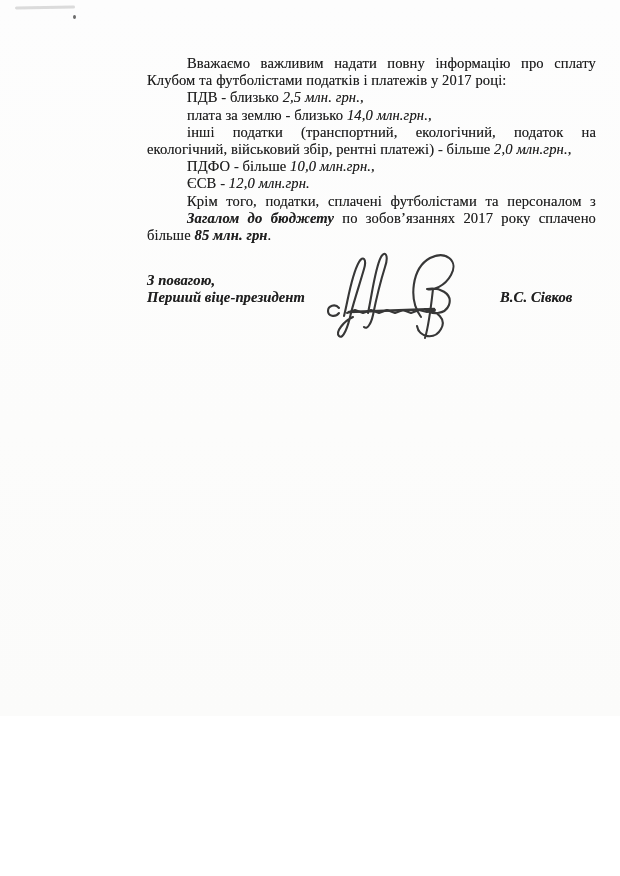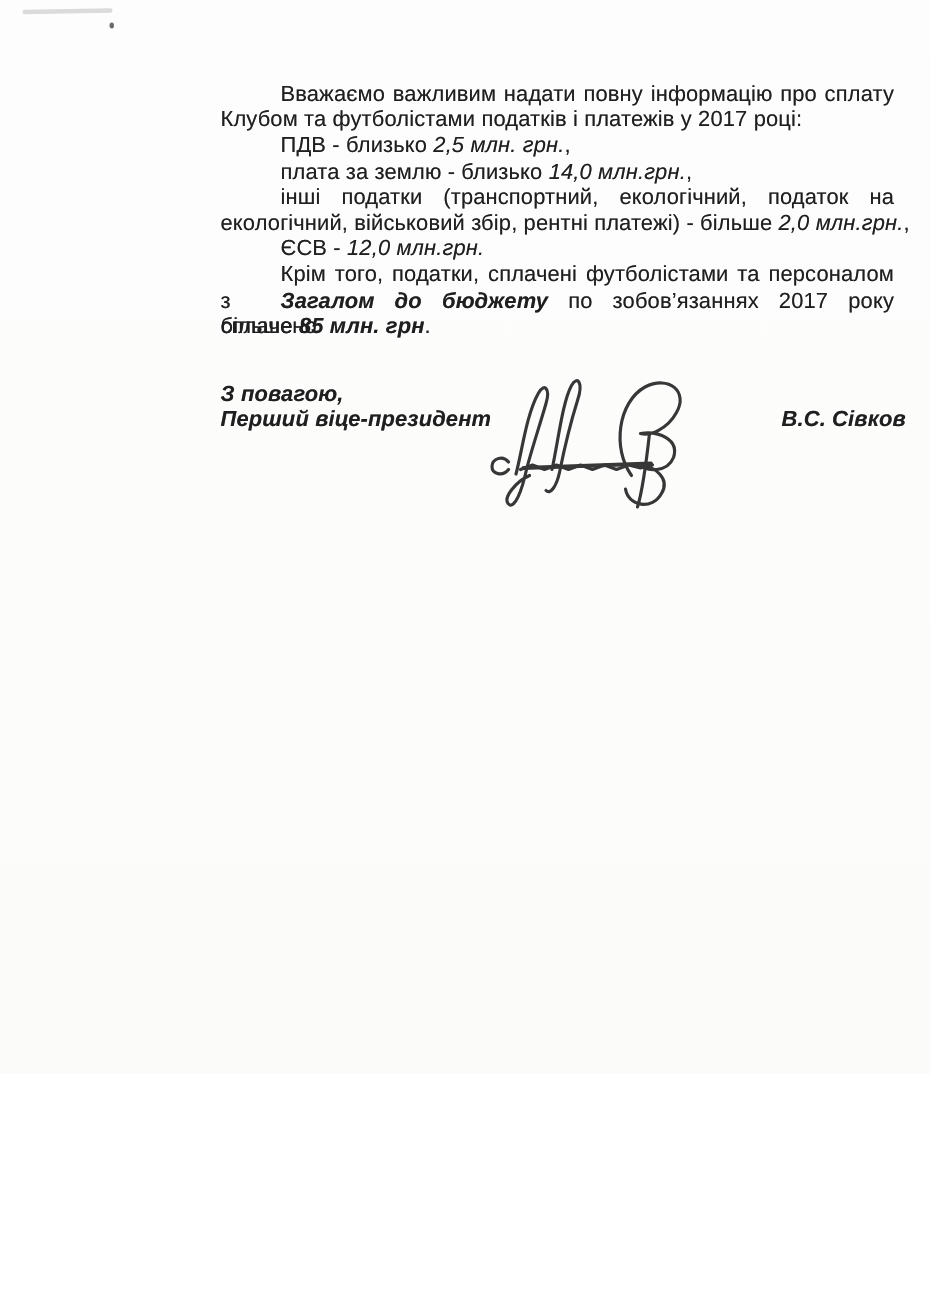--- a/index.html
+++ b/index.html
@@ -7,21 +7,21 @@
     padding: 0;
     width: 620px;
     height: 876px;
     overflow: hidden;
   }
   .page {
     position: relative;
     width: 620px;
     height: 716px;
     background: linear-gradient(180deg, #fdfdfd 0%, #fcfcfb 60%, #fbfbfa 100%);
-    font-family: Liberation Sans, sans-serif;
+    font-family: Liberation Serif, serif;
     color: #1f1f1f;
   }
   .artifact-streak {
     position: absolute;
     left: 15px;
     top: 6px;
     width: 60px;
     height: 3px;
     background: #cfcfcf;
     border-radius: 2px;
@@ -68,21 +68,21 @@
     font-weight: bold;
   }
   .signoff {
     margin-top: 28px;
   }
   .sig-row {
     position: relative;
   }
   .sig-name {
     position: absolute;
-    left: 374px;
+    left: 353px;
     top: 0;
     white-space: nowrap;
   }
   .signature-svg {
     position: absolute;
     left: 320px;
     top: 249px;
     width: 152px;
     height: 97px;
   }
@@ -102,20 +102,21 @@
     <div class="line"><span>Клубом та футболістами податків і платежів у 2017 році:</span></div>
 
     <div class="line ind"><span>ПДВ - близько </span><span class="it">2,5 млн. грн.</span><span>,</span></div>
 
     <div class="line ind"><span>плата за землю - близько </span><span class="it">14,0 млн.грн.</span><span>,</span></div>
 
     <div class="line ind jfull"><span>інші податки (транспортний, екологічний, податок на</span></div>
 
     <div class="line"><span>екологічний, військовий збір, рентні платежі) - більше </span><span class="it">2,0 млн.грн.</span><span>,</span></div>
 
+    <div class="line ind"><span>ПДФО - більше </span><span class="it">10,0 млн.грн.</span><span>,</span></div>
 
     <div class="line ind"><span>ЄСВ - </span><span class="it">12,0 млн.грн.</span></div>
 
     <div class="line ind jfull"><span>Крім того, податки, сплачені футболістами та персоналом з</span></div>
 
 
     <div class="line ind jfull"><span class="bi">Загалом до бюджету</span><span> по зобов’язаннях 2017 року сплачено</span></div>
 
     <div class="line"><span>більше </span><span class="bi">85 млн. грн</span><span>.</span></div>
 

